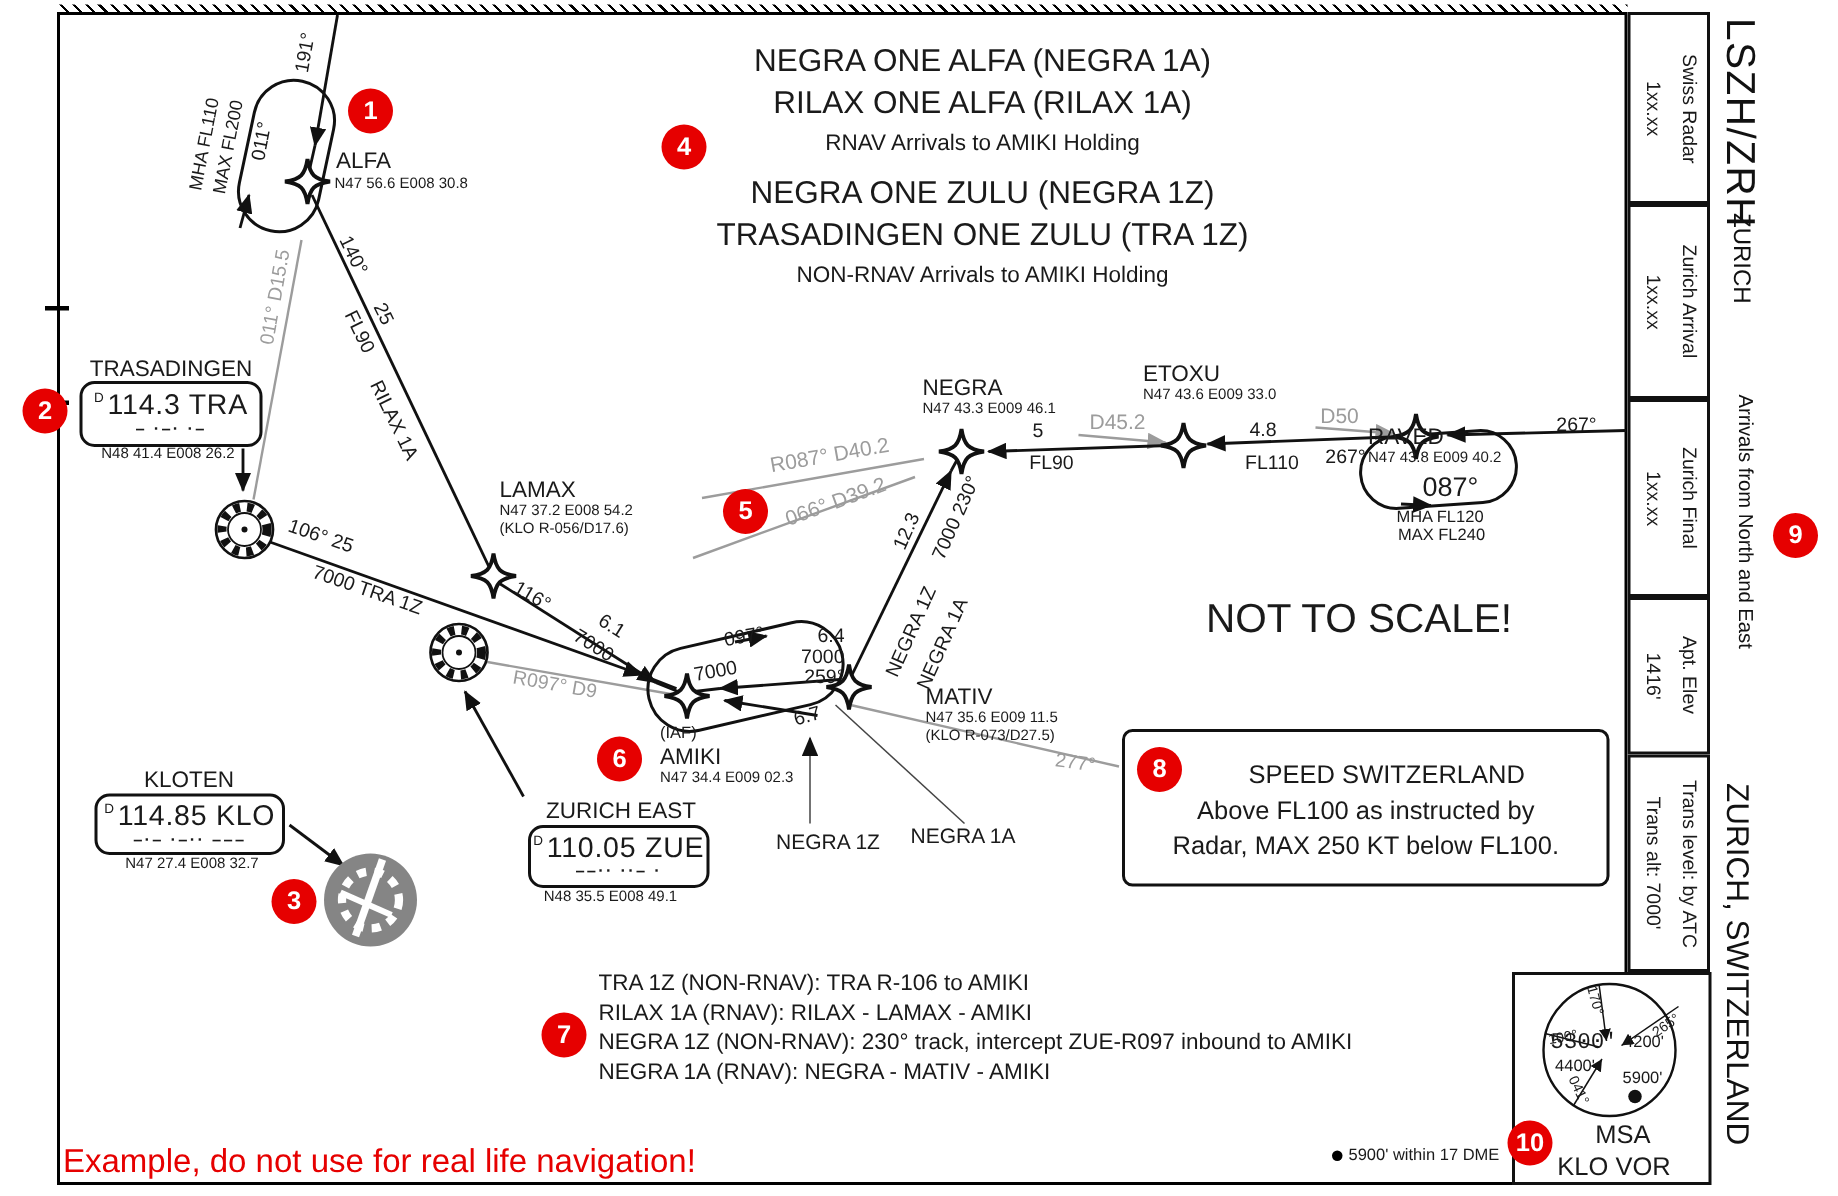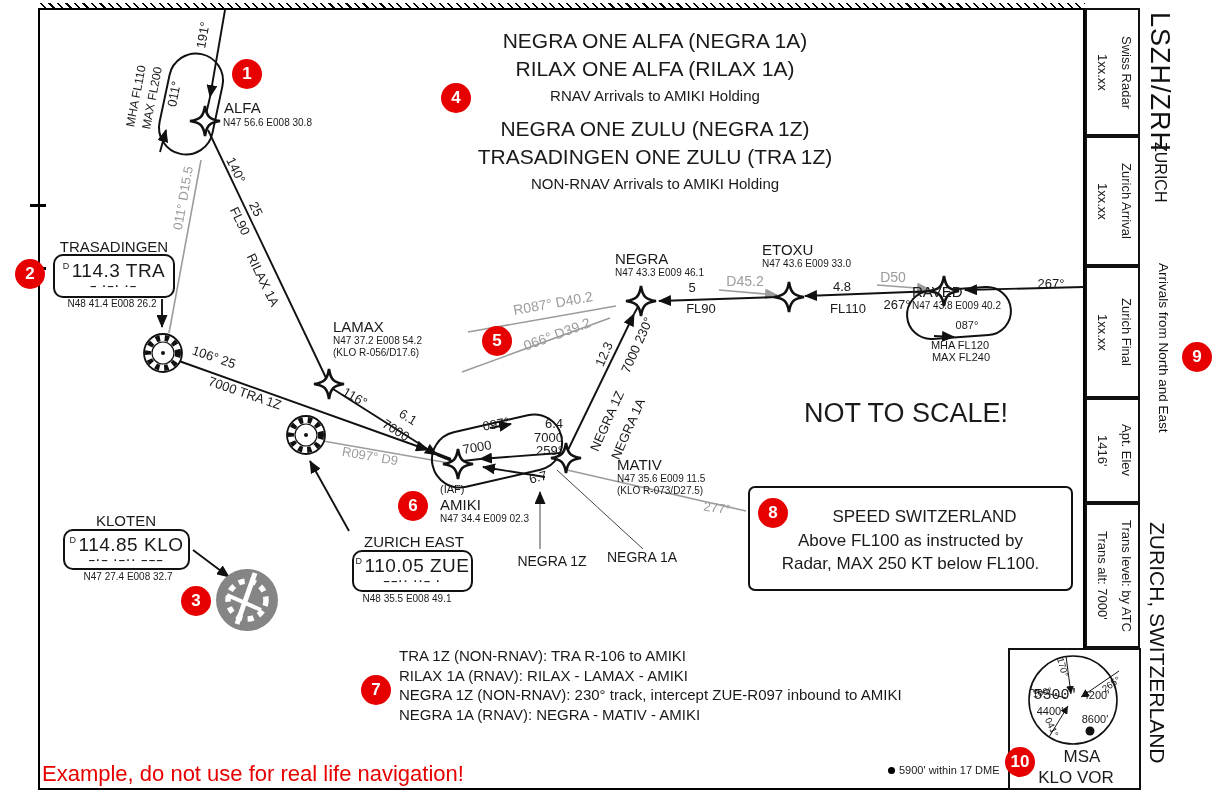--- a/index.html
+++ b/index.html
@@ -237,21 +237,21 @@
   <div class="lb ctr" style="left:842px;top:286px;font-size:13px;">4.8</div>
   <div class="lb ctr" style="left:848px;top:308px;font-size:13px;">FL110</div>
   <div class="lb ctr gy" style="left:893px;top:277px;font-size:14px;">D50</div>
   <div class="lb ctr" style="left:897px;top:304px;font-size:13px;">267°</div>
 
   <div class="tl" style="left:912px;top:239px;margin-top:44px;">
     <div class="wpname">RAVED</div>
     <div class="wpsub">N47 43.8 E009 40.2</div>
   </div>
   <div class="lb ctr" style="left:1051px;top:283px;font-size:13px;">267°</div>
-  <div class="lb ctr" style="left:967px;top:325px;font-size:11px;">087°</div>
+  <div class="lb ctr" style="left:967px;top:325px;font-size:18px;">087°</div>
   <div class="lb ctr" style="left:960px;top:345px;font-size:11px;">MHA FL120</div>
   <div class="lb ctr" style="left:961px;top:357px;font-size:11px;">MAX FL240</div>
 
   <div class="spbox">
     <div class="t">SPEED SWITZERLAND</div>
     <div class="l">Above FL100 as instructed by</div>
     <div class="l">Radar, MAX 250 KT below FL100.</div>
   </div>
 
   <div class="routes">
@@ -310,21 +310,21 @@
       <path d="M58,8 L63,46" marker-end="url(#msm)" fill="none"></path>
       <path d="M111,23 L73,49" marker-end="url(#msm)" fill="none"></path>
       <path d="M22,41 L58,50" fill="none"></path>
       <path d="M41,89 L60,58" marker-end="url(#msm)" fill="none"></path>
     </g>
     <circle cx="82" cy="83" r="4.5" fill="#111"></circle>
   </svg>
   <div class="lb ctr" style="left:1056px;top:695px;font-size:15px;z-index:5;font-family:Liberation Mono, monospace;">5300'</div>
   <div class="lb ctr" style="left:1096px;top:671px;font-size:11px;z-index:5;margin-top:24px;">4200'</div>
   <div class="lb ctr" style="left:1050px;top:711px;font-size:11px;z-index:5;">4400'</div>
-  <div class="lb ctr" style="left:1095px;top:719px;font-size:11px;z-index:5;">8600'</div>
+  <div class="lb ctr" style="left:1095px;top:719px;font-size:11px;z-index:5;">5900'</div>
   <div class="lb" style="left:1063px;top:667px;font-size:9.5px;z-index:5;transform:translate(-50%,-50%) rotate(75deg);">170°</div>
   <div class="lb" style="left:1111px;top:684px;font-size:9.5px;z-index:5;transform:translate(-50%,-50%) rotate(-35deg);">265°</div>
   <div class="lb" style="left:1042px;top:692px;font-size:9.5px;z-index:5;transform:translate(-50%,-50%) rotate(-10deg);">100°</div>
   <div class="lb" style="left:1052px;top:727px;font-size:9.5px;z-index:5;transform:translate(-50%,-50%) rotate(65deg);">041°</div>
   <div class="lb ctr" style="left:1082px;top:757px;font-size:17px;z-index:5;">MSA</div>
   <div class="lb ctr" style="left:1076px;top:778px;font-size:17px;z-index:5;">KLO VOR</div>
 
   <div class="vtx" style="left:1144px;top:12px;font-size:27px;letter-spacing:1px;">LSZH/ZRH</div>
   <div class="vtx" style="left:1151px;top:142px;font-size:16px;">ZURICH</div>
   <div class="vtx" style="left:1156px;top:263px;font-size:13.5px;">Arrivals from North and East</div>

